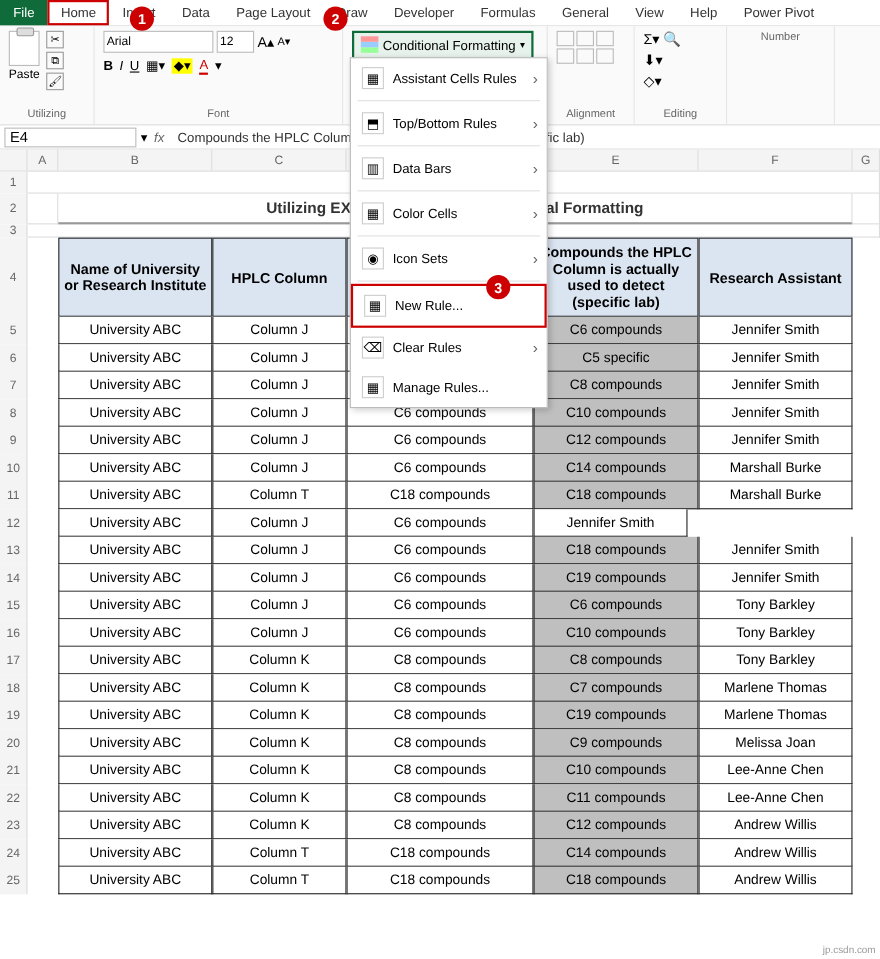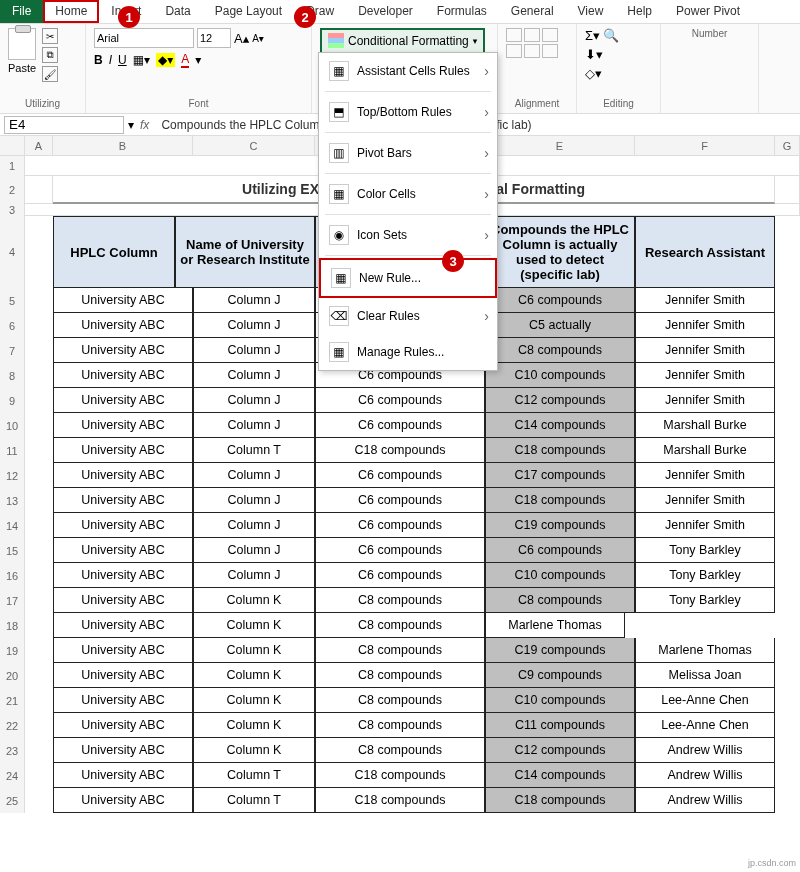--- a/index.html
+++ b/index.html
@@ -168,21 +168,21 @@
       <span>Assistant Cells Rules</span>
     </div>
   <div class="msep"></div>
   <div class="mitem sub">
       <span class="micon">⬒</span>
       <span>Top/Bottom Rules</span>
     </div>
   <div class="msep"></div>
   <div class="mitem sub">
       <span class="micon">▥</span>
-      <span>Pivot Bars</span>
+      <span>Data Bars</span>
     </div>
   <div class="msep"></div>
   <div class="mitem sub">
       <span class="micon">▦</span>
       <span>Color Cells</span>
     </div>
   <div class="msep"></div>
   <div class="mitem sub">
       <span class="micon">◉</span>
       <span>Icon Sets</span>
@@ -236,22 +236,22 @@
   </div>
 
   <div class="srow" style="height:12px;">
     <div class="rowhdr">3</div>
     <div class="cell" style="width:775px;"></div>
   </div>
 
   <div class="tblhdr-row">
     <div class="rowhdr" style="height:72px;">4</div>
     <div style="width:28px;"></div>
+    <div class="tblhdr" style="width:140px;">Name of University or Research Institute</div>
     <div class="tblhdr" style="width:122px;">HPLC Column</div>
-    <div class="tblhdr" style="width:140px;">Name of University or Research Institute</div>
     <div class="tblhdr" style="width:170px;"></div>
     <div class="tblhdr" style="width:150px;">Compounds the HPLC Column is actually used to detect (specific lab)</div>
     <div class="tblhdr" style="width:140px;">Research Assistant</div>
     <div style="width:25px;"></div>
   </div>
 
   <div id="datarows">
       <div class="datarow">
         <div class="rowhdr">5</div>
         <div style="width: 28px;"></div>
@@ -261,21 +261,21 @@
         <div class="dcell hl" style="width: 150px;">C6 compounds</div>
         <div class="dcell" style="width: 140px;">Jennifer Smith</div>
         <div style="width: 25px;"></div>
       </div>
       <div class="datarow">
         <div class="rowhdr">6</div>
         <div style="width: 28px;"></div>
         <div class="dcell" style="width: 140px;">University ABC</div>
         <div class="dcell" style="width: 122px;">Column J</div>
         <div class="dcell" style="width: 170px;">C6 compounds</div>
-        <div class="dcell hl" style="width: 150px;">C5 actually</div>
+        <div class="dcell hl" style="width: 150px;">C5 specific</div>
         <div class="dcell" style="width: 140px;">Jennifer Smith</div>
         <div style="width: 25px;"></div>
       </div>
       <div class="datarow">
         <div class="rowhdr">7</div>
         <div style="width: 28px;"></div>
         <div class="dcell" style="width: 140px;">University ABC</div>
         <div class="dcell" style="width: 122px;">Column J</div>
         <div class="dcell" style="width: 170px;">C6 compounds</div>
         <div class="dcell hl" style="width: 150px;">C8 compounds</div>
@@ -321,21 +321,20 @@
         <div class="dcell hl" style="width: 150px;">C18 compounds</div>
         <div class="dcell" style="width: 140px;">Marshall Burke</div>
         <div style="width: 25px;"></div>
       </div>
       <div class="datarow">
         <div class="rowhdr">12</div>
         <div style="width: 28px;"></div>
         <div class="dcell" style="width: 140px;">University ABC</div>
         <div class="dcell" style="width: 122px;">Column J</div>
         <div class="dcell" style="width: 170px;">C6 compounds</div>
-        <div class="dcell hl" style="width: 150px;">C17 compounds</div>
         <div class="dcell" style="width: 140px;">Jennifer Smith</div>
         <div style="width: 25px;"></div>
       </div>
       <div class="datarow">
         <div class="rowhdr">13</div>
         <div style="width: 28px;"></div>
         <div class="dcell" style="width: 140px;">University ABC</div>
         <div class="dcell" style="width: 122px;">Column J</div>
         <div class="dcell" style="width: 170px;">C6 compounds</div>
         <div class="dcell hl" style="width: 150px;">C18 compounds</div>
@@ -381,20 +380,21 @@
         <div class="dcell hl" style="width: 150px;">C8 compounds</div>
         <div class="dcell" style="width: 140px;">Tony Barkley</div>
         <div style="width: 25px;"></div>
       </div>
       <div class="datarow">
         <div class="rowhdr">18</div>
         <div style="width: 28px;"></div>
         <div class="dcell" style="width: 140px;">University ABC</div>
         <div class="dcell" style="width: 122px;">Column K</div>
         <div class="dcell" style="width: 170px;">C8 compounds</div>
+        <div class="dcell hl" style="width: 150px;">C7 compounds</div>
         <div class="dcell" style="width: 140px;">Marlene Thomas</div>
         <div style="width: 25px;"></div>
       </div>
       <div class="datarow">
         <div class="rowhdr">19</div>
         <div style="width: 28px;"></div>
         <div class="dcell" style="width: 140px;">University ABC</div>
         <div class="dcell" style="width: 122px;">Column K</div>
         <div class="dcell" style="width: 170px;">C8 compounds</div>
         <div class="dcell hl" style="width: 150px;">C19 compounds</div>

